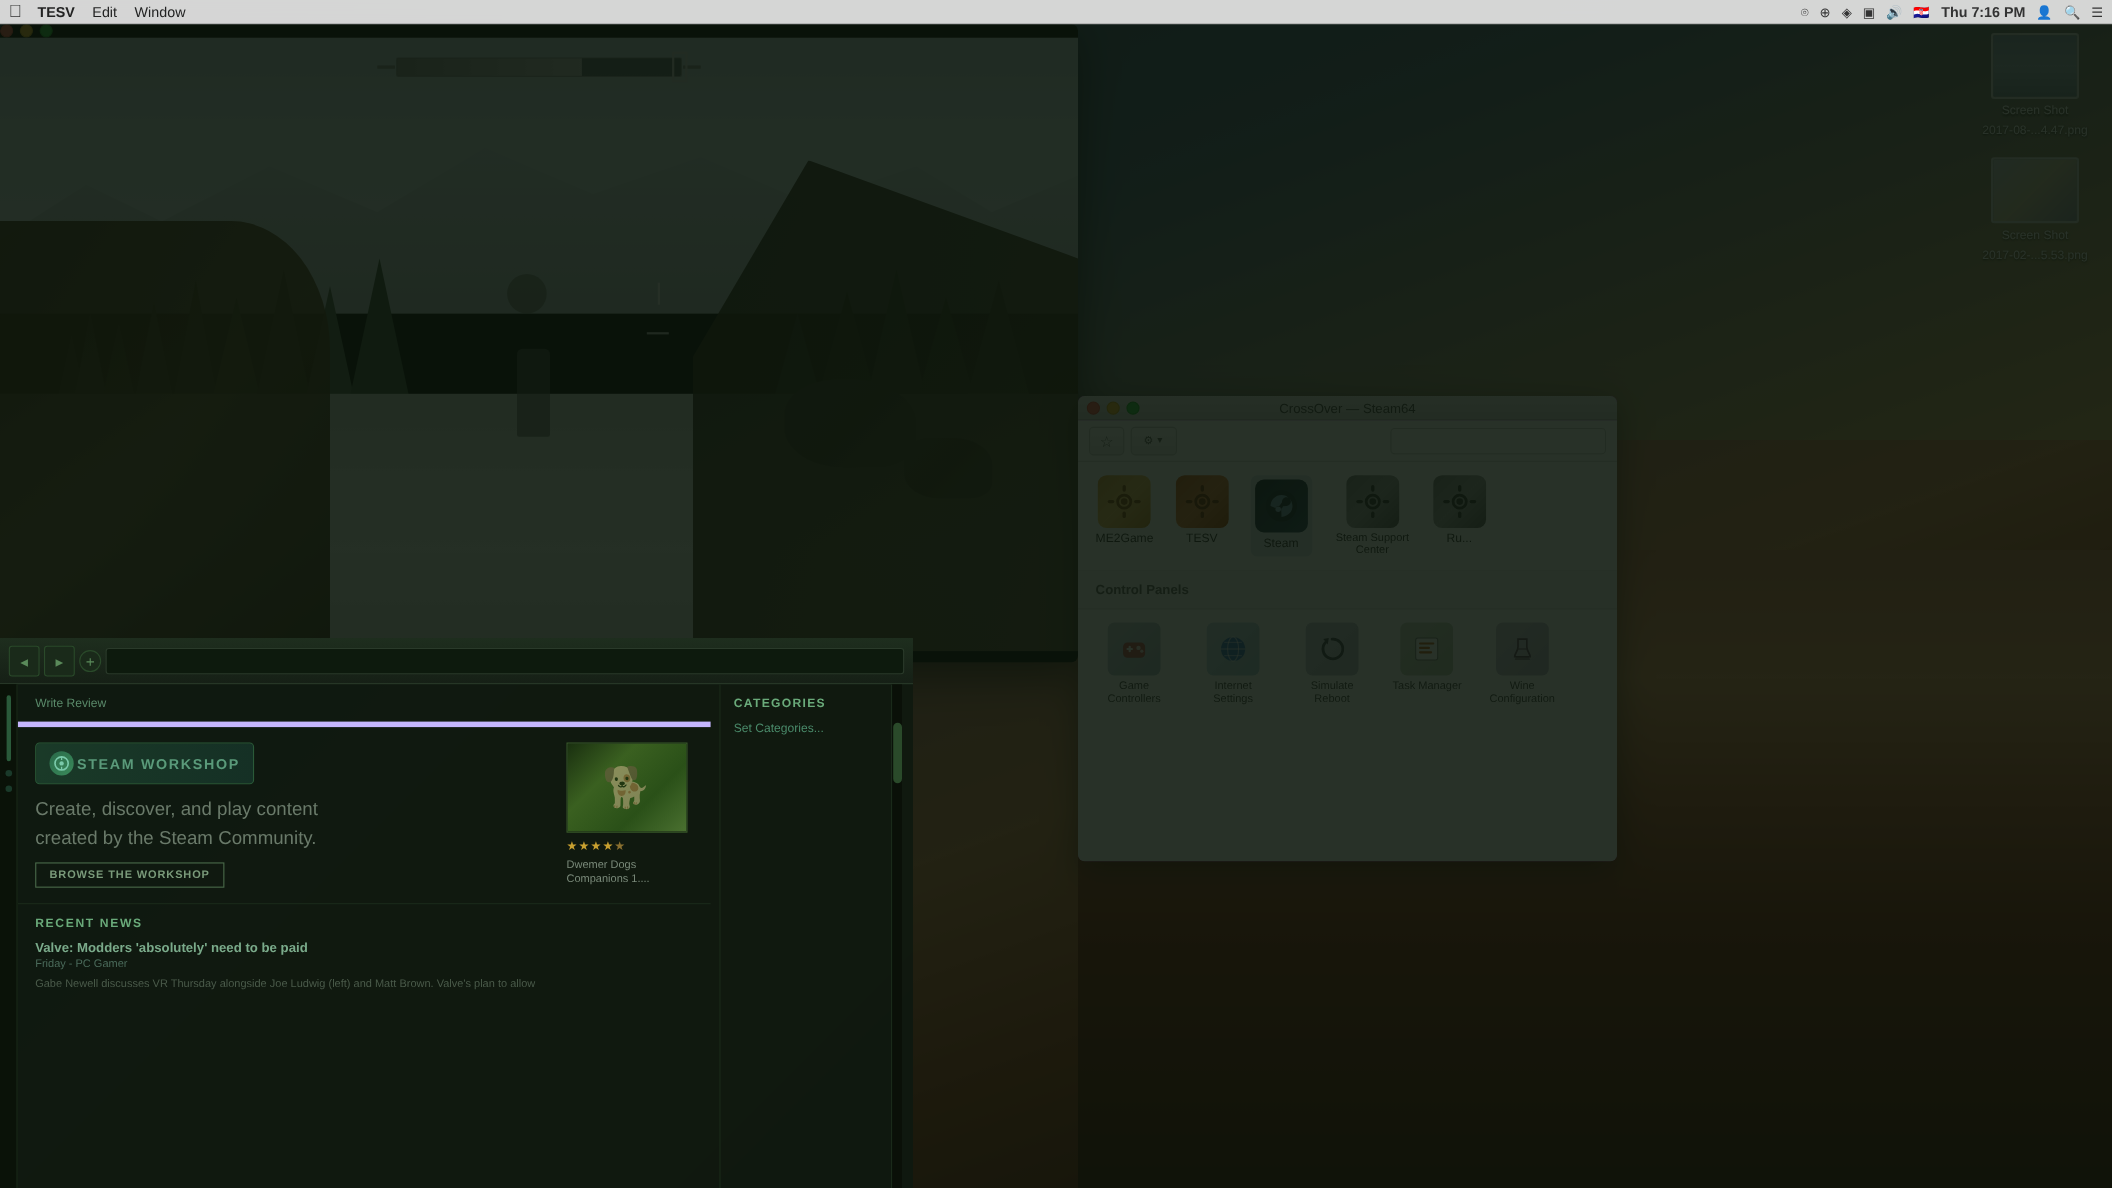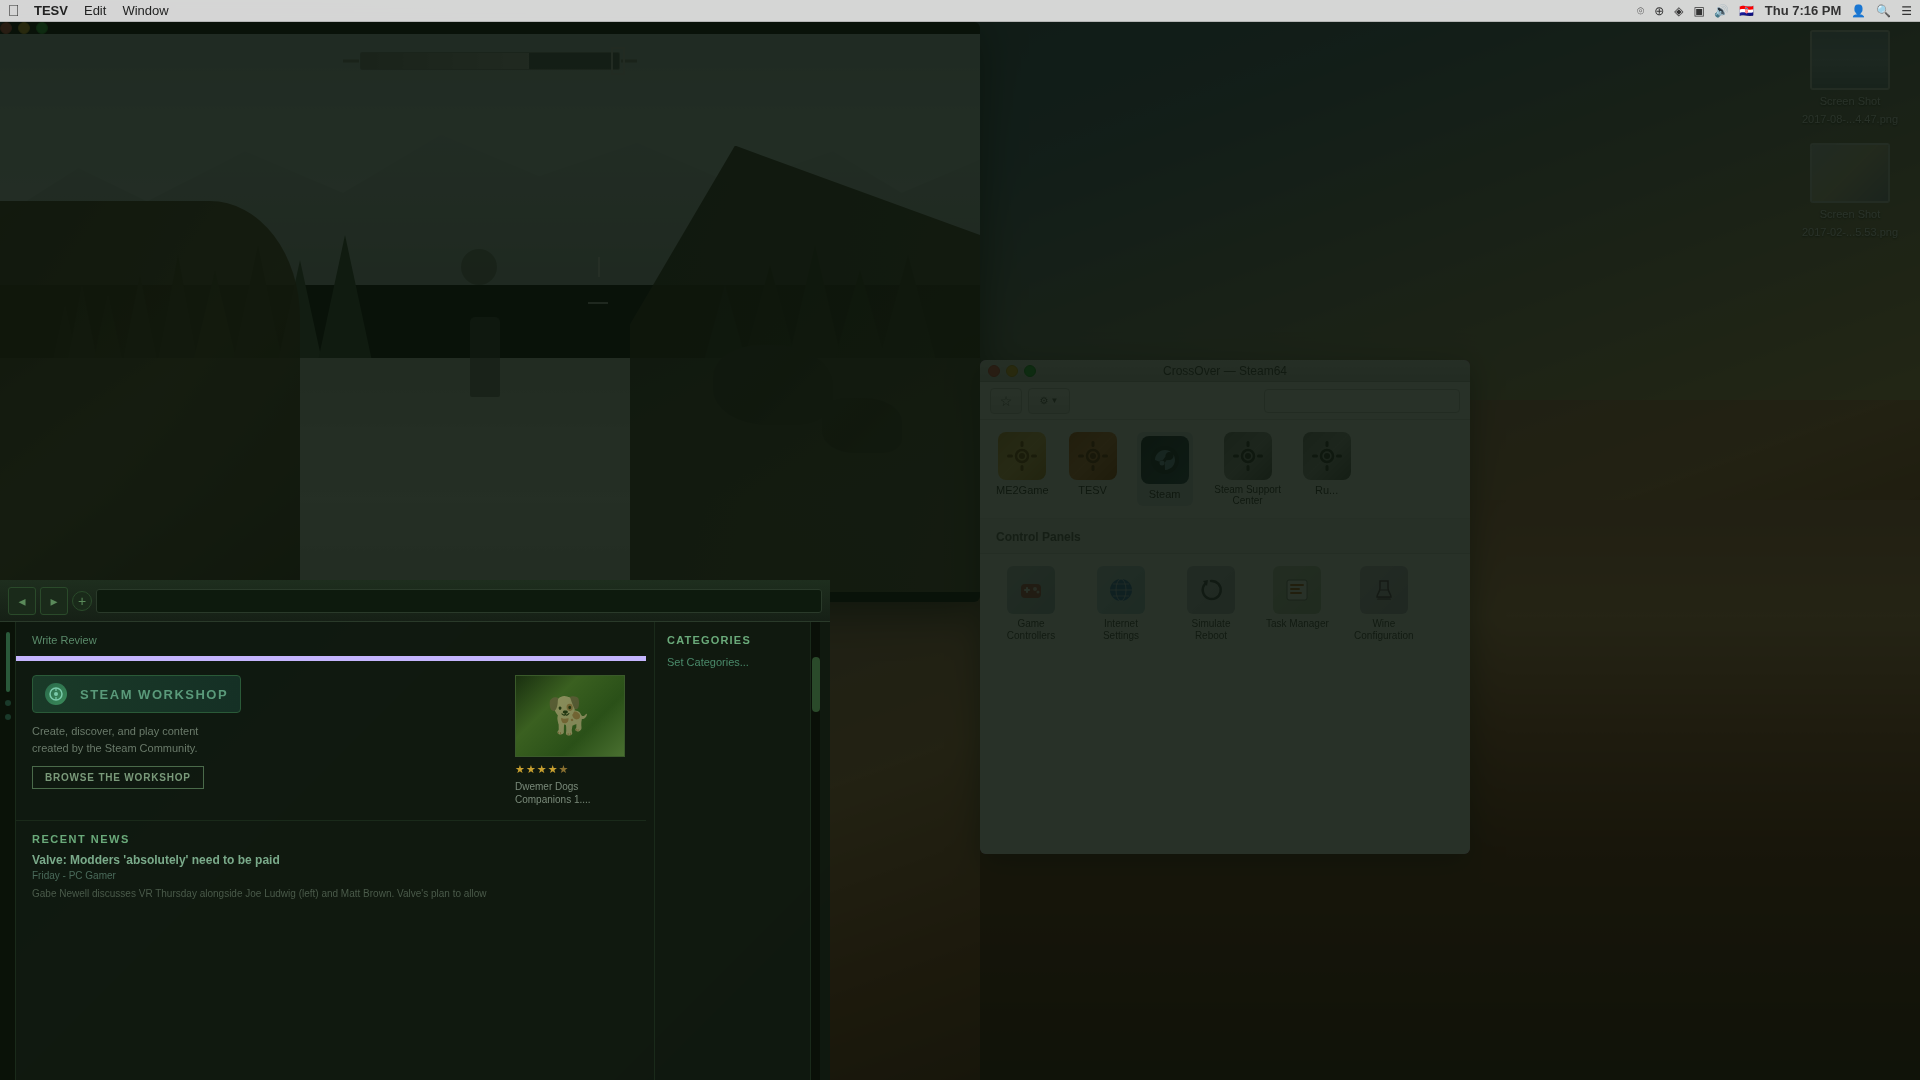--- a/index.html
+++ b/index.html
@@ -217,21 +217,21 @@
       margin-bottom: 4px;
     }
     .mod-star { color: #c8a030; font-size: 11px; }
 
     
     #crossover-window {
       position: absolute;
       top: 360px;
       left: 980px;
       width: 490px;
-      height: 494px;
+      height: 423px;
       background: #d946ef;
       border-radius: 6px;
       box-shadow: 0 8px 30px rgba(0,0,0,0.5);
       overflow: hidden;
     }
     .crossover-titlebar {
       height: 22px;
       background: linear-gradient(to bottom, #e8e8e8, #d0d0d0);
       display: flex;
       align-items: center;
@@ -584,32 +584,32 @@
     <div style="flex:1;overflow:hidden;padding-right:8px;border-right:1px solid #1a2a1a;">
 
       <div style="padding:8px 16px;border-bottom:5px solid #c4b5fd;">
         <span style="color:#5a8a6a;font-size:11px;cursor:pointer;">Write Review</span>
       </div>
 
       <div style="display:flex;padding:14px 16px;gap:14px;border-bottom:1px solid #1a2a1a;">
 
         <div style="flex:1;">
           
-          <div style="background:linear-gradient(to right,#1a3a28,#153025);border:1px solid #2a5a38;border-radius:4px;padding:7px 12px;display:inline-flex;align-items:center;gap:13px;margin-bottom:10px;">
+          <div style="background:linear-gradient(to right,#1a3a28,#153025);border:1px solid #2a5a38;border-radius:4px;padding:7px 12px;display:inline-flex;align-items:center;gap:3px;margin-bottom:10px;">
             <div style="width:22px;height:22px;border-radius:50%;background:linear-gradient(135deg,#2a6a4a,#3a8a5a);display:flex;align-items:center;justify-content:center;">
               <svg width="14" height="14" viewBox="0 0 14 14">
                 <circle cx="7" cy="7" r="6" fill="none" stroke="#7acaaa" stroke-width="1.5"></circle>
                 <circle cx="7" cy="7" r="2" fill="#7acaaa"></circle>
                 <line x1="7" y1="1" x2="7" y2="4" stroke="#7acaaa" stroke-width="1.2"></line>
                 <line x1="7" y1="10" x2="7" y2="13" stroke="#7acaaa" stroke-width="1.2"></line>
               </svg>
             </div>
             <span style="color:#5a9a7a;font-size:13px;font-weight:800;letter-spacing:1.5px;text-transform:uppercase;">STEAM WORKSHOP</span>
           </div>
-          <div style="color:#6a7a6a;font-size:11px;line-height:1.5;margin-bottom:10px;">
+          <div style="color:#6a7a6a;font-size:17px;line-height:1.5;margin-bottom:10px;">
             Create, discover, and play content<br>created by the Steam Community.
           </div>
           <button class="browse-workshop-btn" style="background:transparent;border:1px solid #4a6a4a;color:#7a9a7a;padding:5px 12px;font-size:10px;font-weight:700;letter-spacing:0.8px;cursor:pointer;text-transform:uppercase;">BROWSE THE WORKSHOP</button>
         </div>
 
         <div style="width:115px;flex-shrink:0;">
           <div style="width:110px;height:82px;background:linear-gradient(135deg,#2a5020,#4a7030,#3a6028);border:1px solid #3a5a2a;margin-bottom:6px;display:flex;align-items:center;justify-content:center;overflow:hidden;position:relative;">
 
             <div style="width:100%;height:100%;background:linear-gradient(135deg,#1a3010,#3a6020,#2a5018,#4a7030);"></div>
             <div style="position:absolute;inset:0;display:flex;align-items:center;justify-content:center;font-size:36px;opacity:0.4;">🐕</div>

